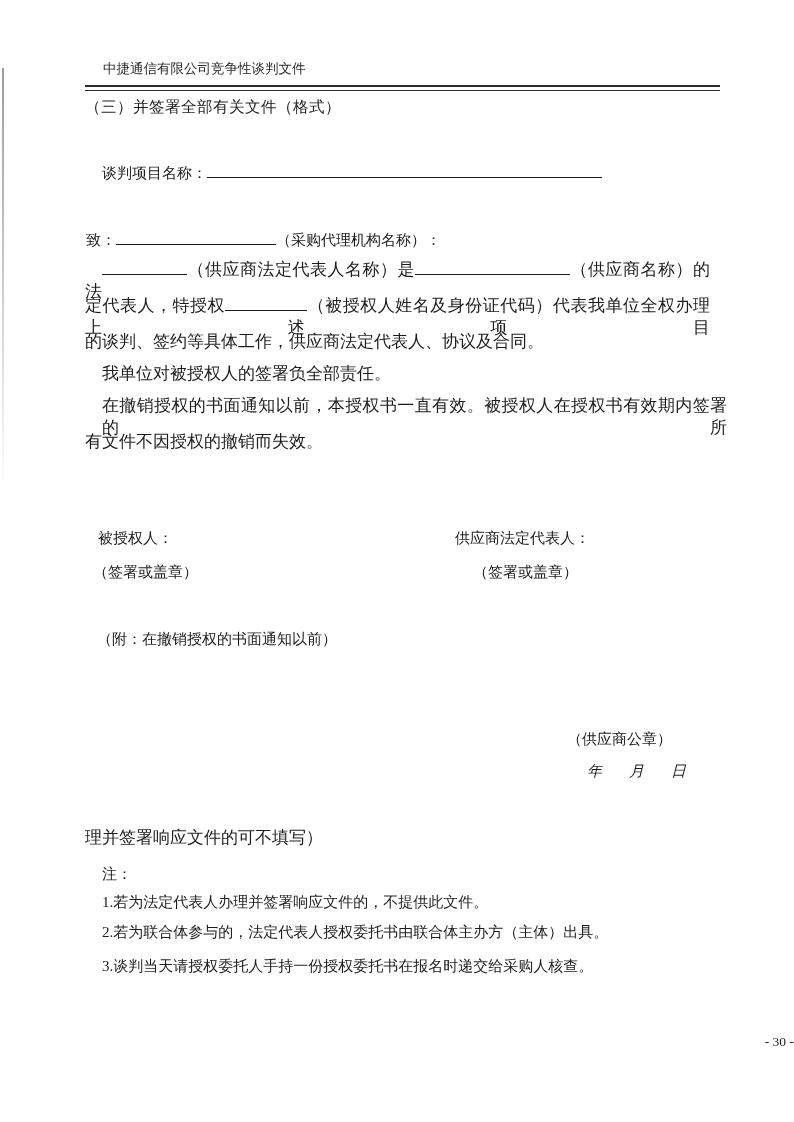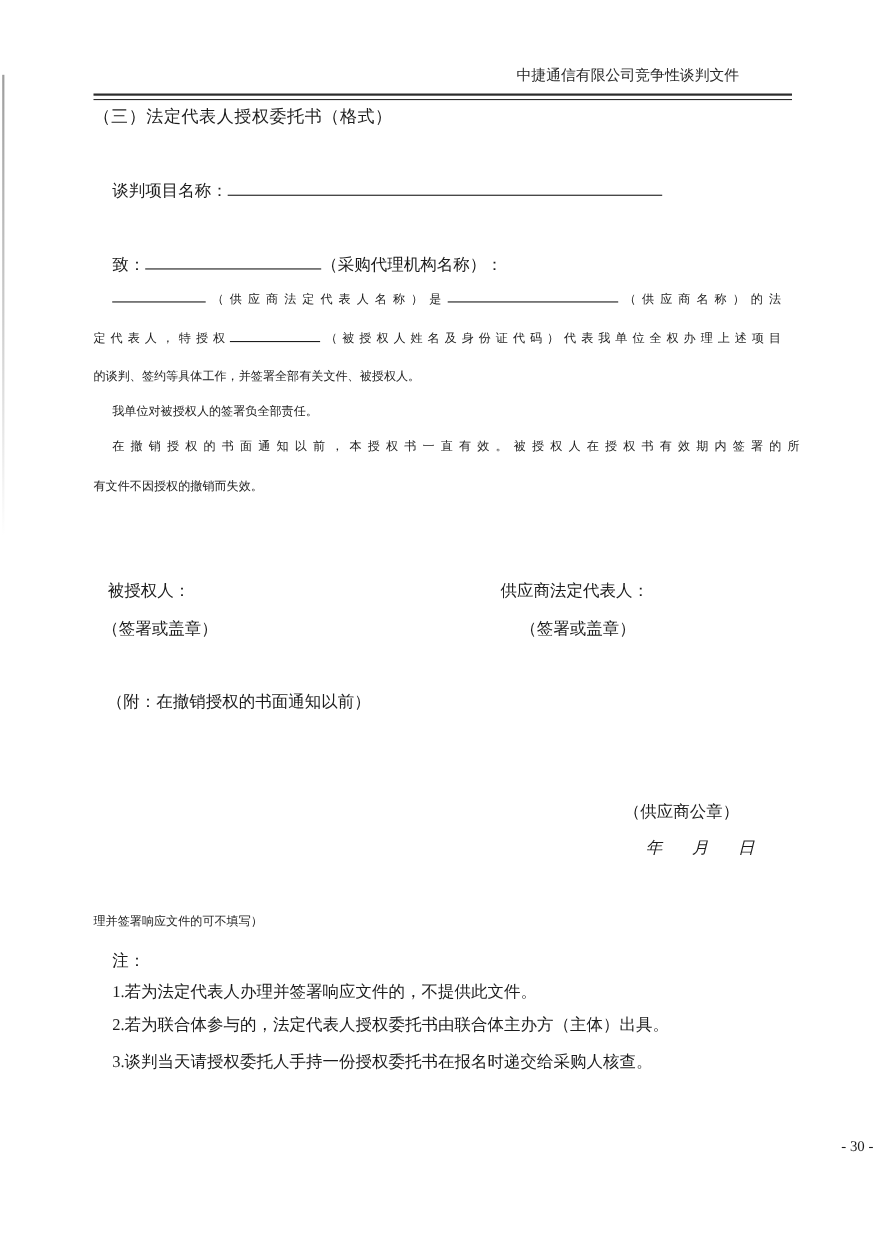--- a/index.html
+++ b/index.html
@@ -6,26 +6,26 @@
   .page{
     position:relative;
     width:794px;height:1122px;
     background:#ffffff;
     font-family:"Liberation Serif","DejaVu Serif",serif;
     color:#1c1c1c;
     overflow:hidden;
   }
   .abs{position:absolute;}
   .line{font-size:15px;line-height:22px;white-space:nowrap;}
-  .flow{font-size:11px;line-height:22px;width:625px;left:85px;}
+  .flow{font-size:17px;line-height:22px;width:625px;left:85px;}
   .justify-last{text-align:justify;text-align-last:justify;white-space:normal;}
   .indent{padding-left:17px;}
   .header-row{
     left:85px;top:60px;width:635px;
-    display:flex;justify-content:flex-end;align-items:flex-end;
+    display:flex;justify-content:flex-start;align-items:flex-end;
     font-size:13.5px;color:#2a2a2a;
   }
   .header-row .hl{padding-left:18px;}
   .header-row .hr{padding-right:48px;}
   .header-rule{
     left:85px;top:85px;width:635px;height:3px;
     border-top:2px solid #2b2b2b;border-bottom:1px solid #2b2b2b;
   }
   .title{left:85px;top:96px;font-size:15.5px;letter-spacing:0.5px;}
   .blank{
@@ -47,37 +47,37 @@
 <div class="page">
 
   <div class="abs scan-line"></div>
 
   <div class="abs header-row">
     <span class="hl">中捷通信有限公司</span>
     <span class="hr">竞争性谈判文件</span>
   </div>
   <div class="abs header-rule"></div>
 
-  <div class="abs line title">（三）法定代表人授权委托书（格式）</div>
+  <div class="abs line title">（三）并签署全部有关文件（格式）</div>
 
   <div class="abs line indent" style="left:85px;top:162px;">
     <span>谈判项目名称：</span><span class="blank" style="width:395px;"></span>
   </div>
 
-  <div class="abs line indent" style="left:85px;top:229px;">
+  <div class="abs line indent" style="left:69px;top:229px;">
     <span>致：</span><span class="blank" style="width:160px;"></span><span>（采购代理机构名称）：</span>
   </div>
 
   <div class="abs flow line justify-last" style="top:259px;">
     <span class="blank" style="width:85px;margin-left:17px;"></span><span>（供应商法定代表人名称）是</span><span class="blank" style="width:155px;"></span><span>（供应商名称）的法</span>
   </div>
   <div class="abs flow line justify-last" style="top:295px;">
     <span>定代表人，特授权</span><span class="blank" style="width:82px;"></span><span>（被授权人姓名及身份证代码）代表我单位全权办理上述项目</span>
   </div>
-  <div class="abs flow line" style="top:331px;">的谈判、签约等具体工作，并签署全部有关文件、被授权人。</div>
+  <div class="abs flow line" style="top:331px;">的谈判、签约等具体工作，供应商法定代表人、协议及合同。</div>
 
   <div class="abs flow line indent" style="top:363px;">我单位对被授权人的签署负全部责任。</div>
 
   <div class="abs flow line indent justify-last" style="top:395px;">在撤销授权的书面通知以前，本授权书一直有效。被授权人在授权书有效期内签署的所</div>
   <div class="abs flow line" style="top:431px;">有文件不因授权的撤销而失效。</div>
 
   <div class="abs line" style="left:98px;top:527px;text-align:center;">被授权人：</div>
   <div class="abs line" style="left:455px;top:527px;">供应商法定代表人：</div>
   <div class="abs line" style="left:93px;top:561px;">（签署或盖章）</div>
   <div class="abs line" style="left:473px;top:561px;">（签署或盖章）</div>

